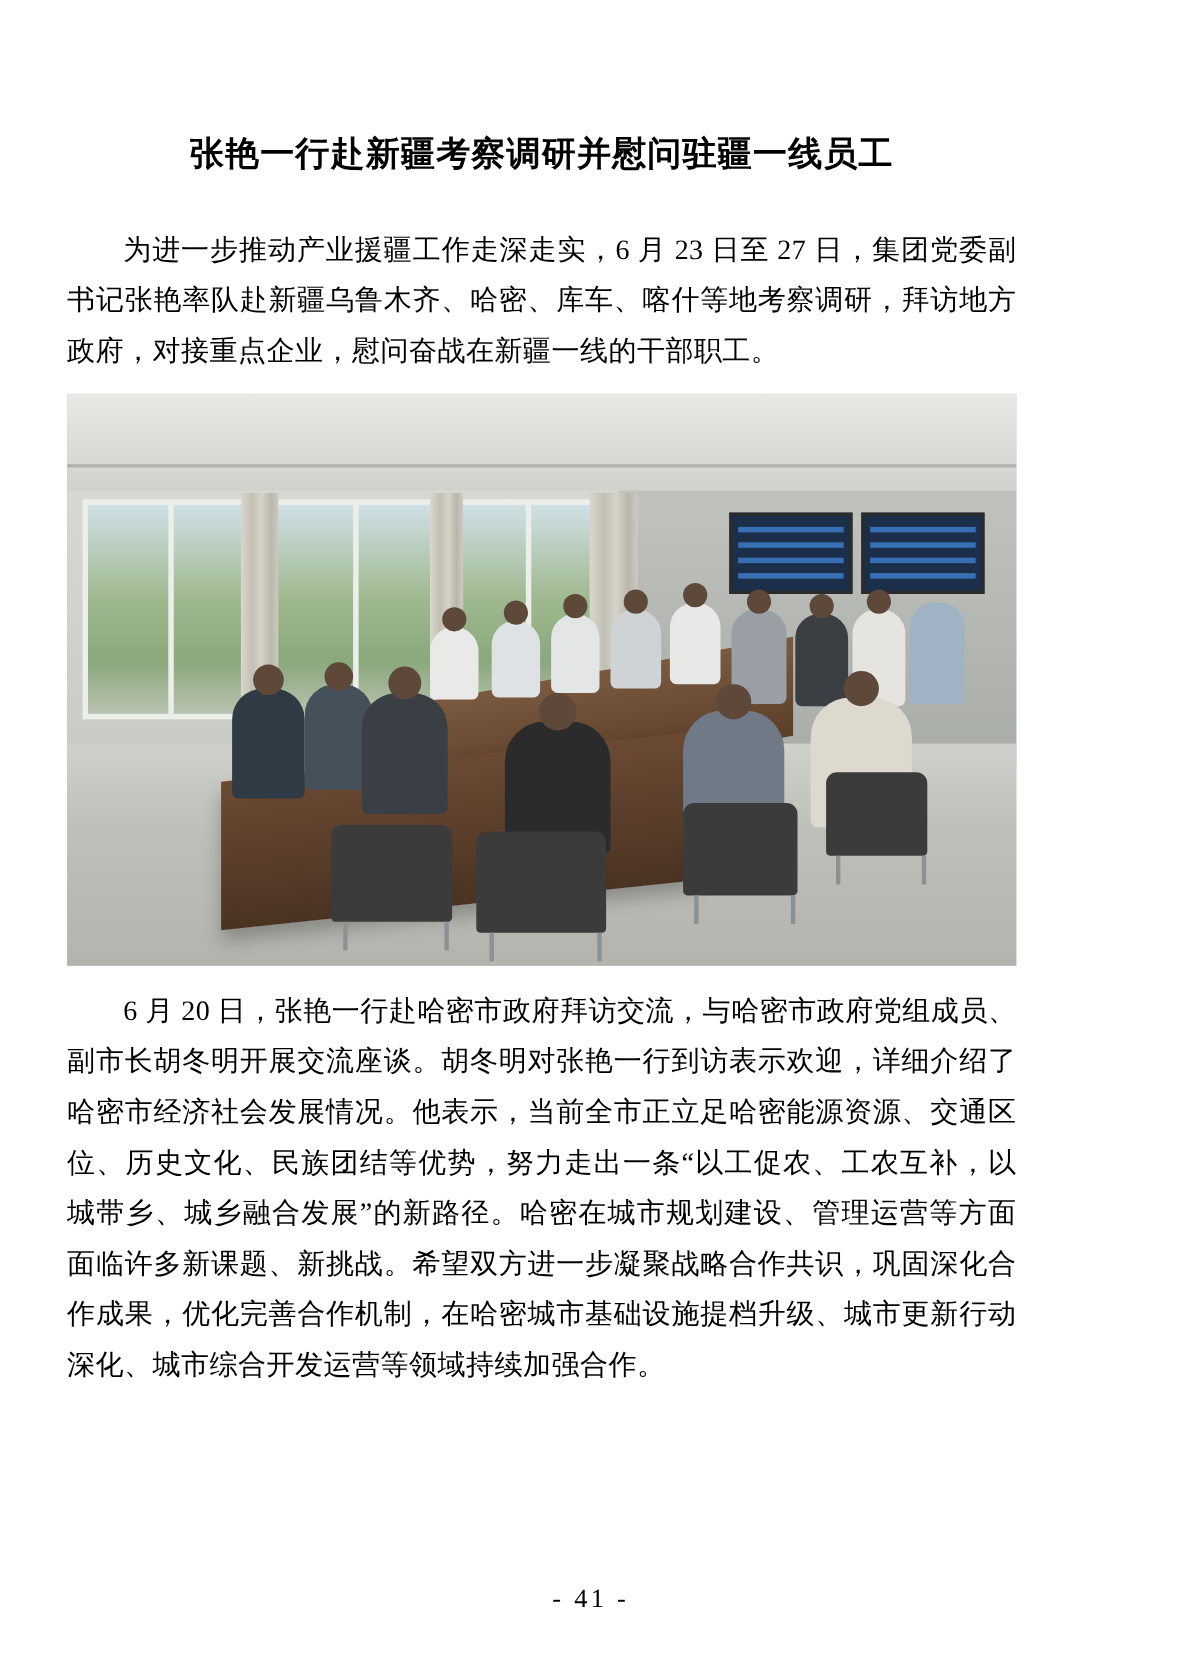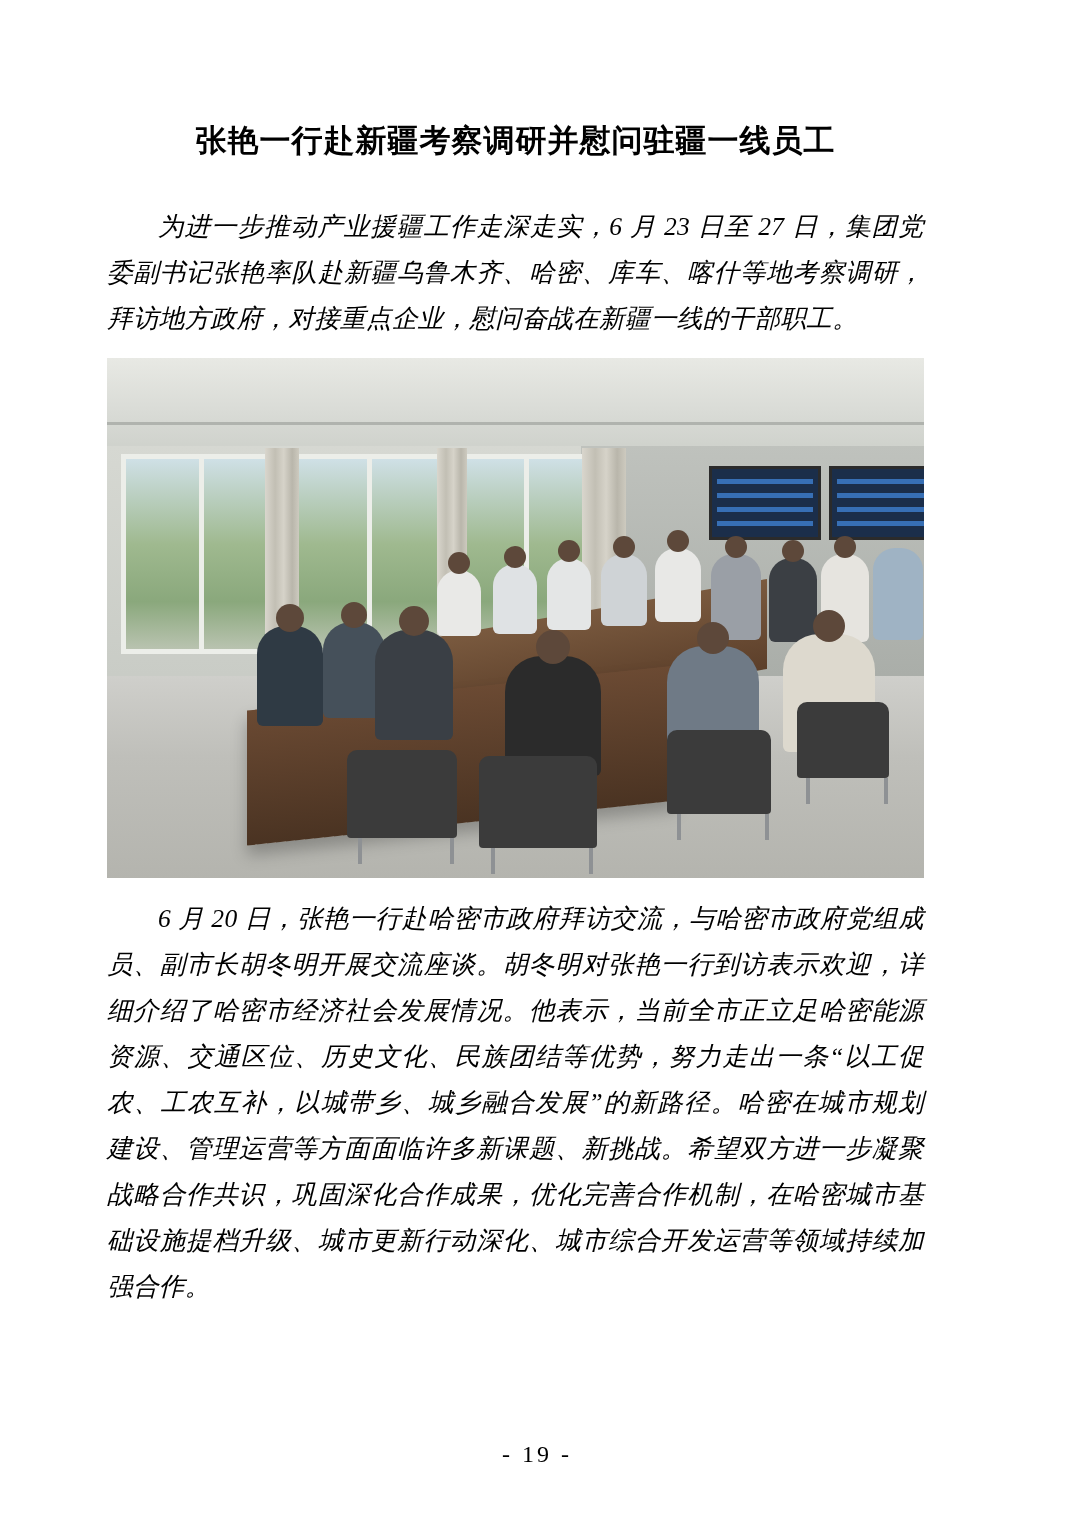--- a/index.html
+++ b/index.html
@@ -12,42 +12,41 @@
     height: 1520px;
     font-family: "Liberation Serif", "DejaVu Serif", serif;
     color: #000000;
     position: relative;
     overflow: hidden;
   }
   .page {
     width: 1074px;
     height: 1520px;
     box-sizing: border-box;
-    padding: 120px 150px 60px 107px;
+    padding: 120px 150px 60px 61px;
     position: relative;
   }
   .doc-title {
     font-family: "DejaVu Serif", "Liberation Serif", serif;
     font-size: 31px;
     font-weight: bold;
     text-align: center;
     letter-spacing: 1px;
     margin: 0 0 44px 0;
     line-height: 1.3;
   }
   .para {
     font-family: "Liberation Serif", "DejaVu Serif", serif;
     font-size: 25.5px;
     line-height: 46px;
     text-align: justify;
     text-justify: inter-ideograph;
     text-indent: 2em;
     margin: 0 0 14px 0;
     letter-spacing: 0.4px;
-    font-style: italic;
   }
   .figure {
     width: 100%;
     margin: 16px 0 18px 0;
     position: relative;
     height: 520px;
     overflow: hidden;
     background: #b9c3c6;
   }
   .photo {
@@ -230,14 +229,14 @@
       <div class="chair" style="left:240px;top:392px;width:110px;height:88px;"></div>
       <div class="chair" style="left:372px;top:398px;width:118px;height:92px;"></div>
       <div class="chair" style="left:560px;top:372px;width:104px;height:84px;"></div>
       <div class="chair" style="left:690px;top:344px;width:92px;height:76px;"></div>
 
     </div>
   </div>
 
   <p class="para">6 月 20 日，张艳一行赴哈密市政府拜访交流，与哈密市政府党组成员、副市长胡冬明开展交流座谈。胡冬明对张艳一行到访表示欢迎，详细介绍了哈密市经济社会发展情况。他表示，当前全市正立足哈密能源资源、交通区位、历史文化、民族团结等优势，努力走出一条“以工促农、工农互补，以城带乡、城乡融合发展”的新路径。哈密在城市规划建设、管理运营等方面面临许多新课题、新挑战。希望双方进一步凝聚战略合作共识，巩固深化合作成果，优化完善合作机制，在哈密城市基础设施提档升级、城市更新行动深化、城市综合开发运营等领域持续加强合作。</p>
 
-  <div class="caption-page">- 19 -</div>
+  <div class="caption-page">- 41 -</div>
 </div>
 
 </body></html>

